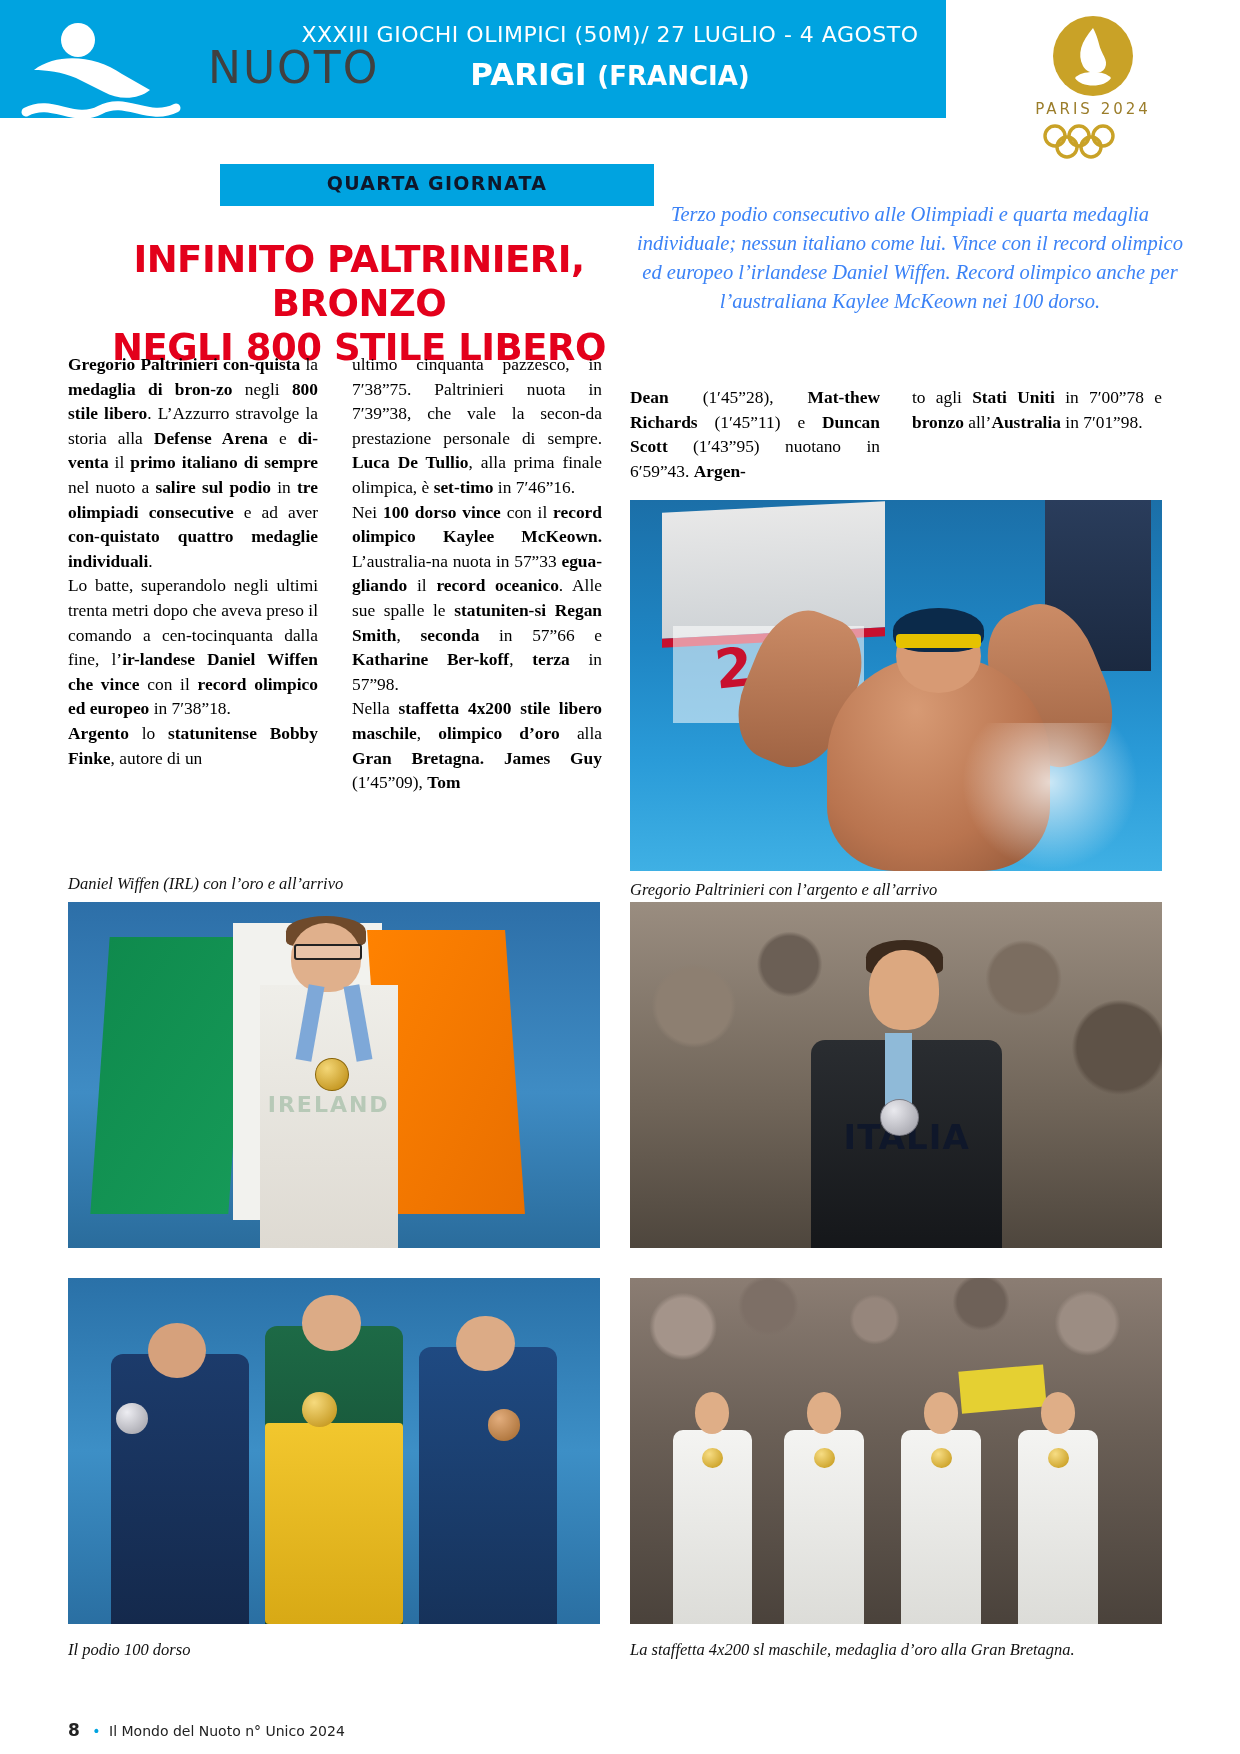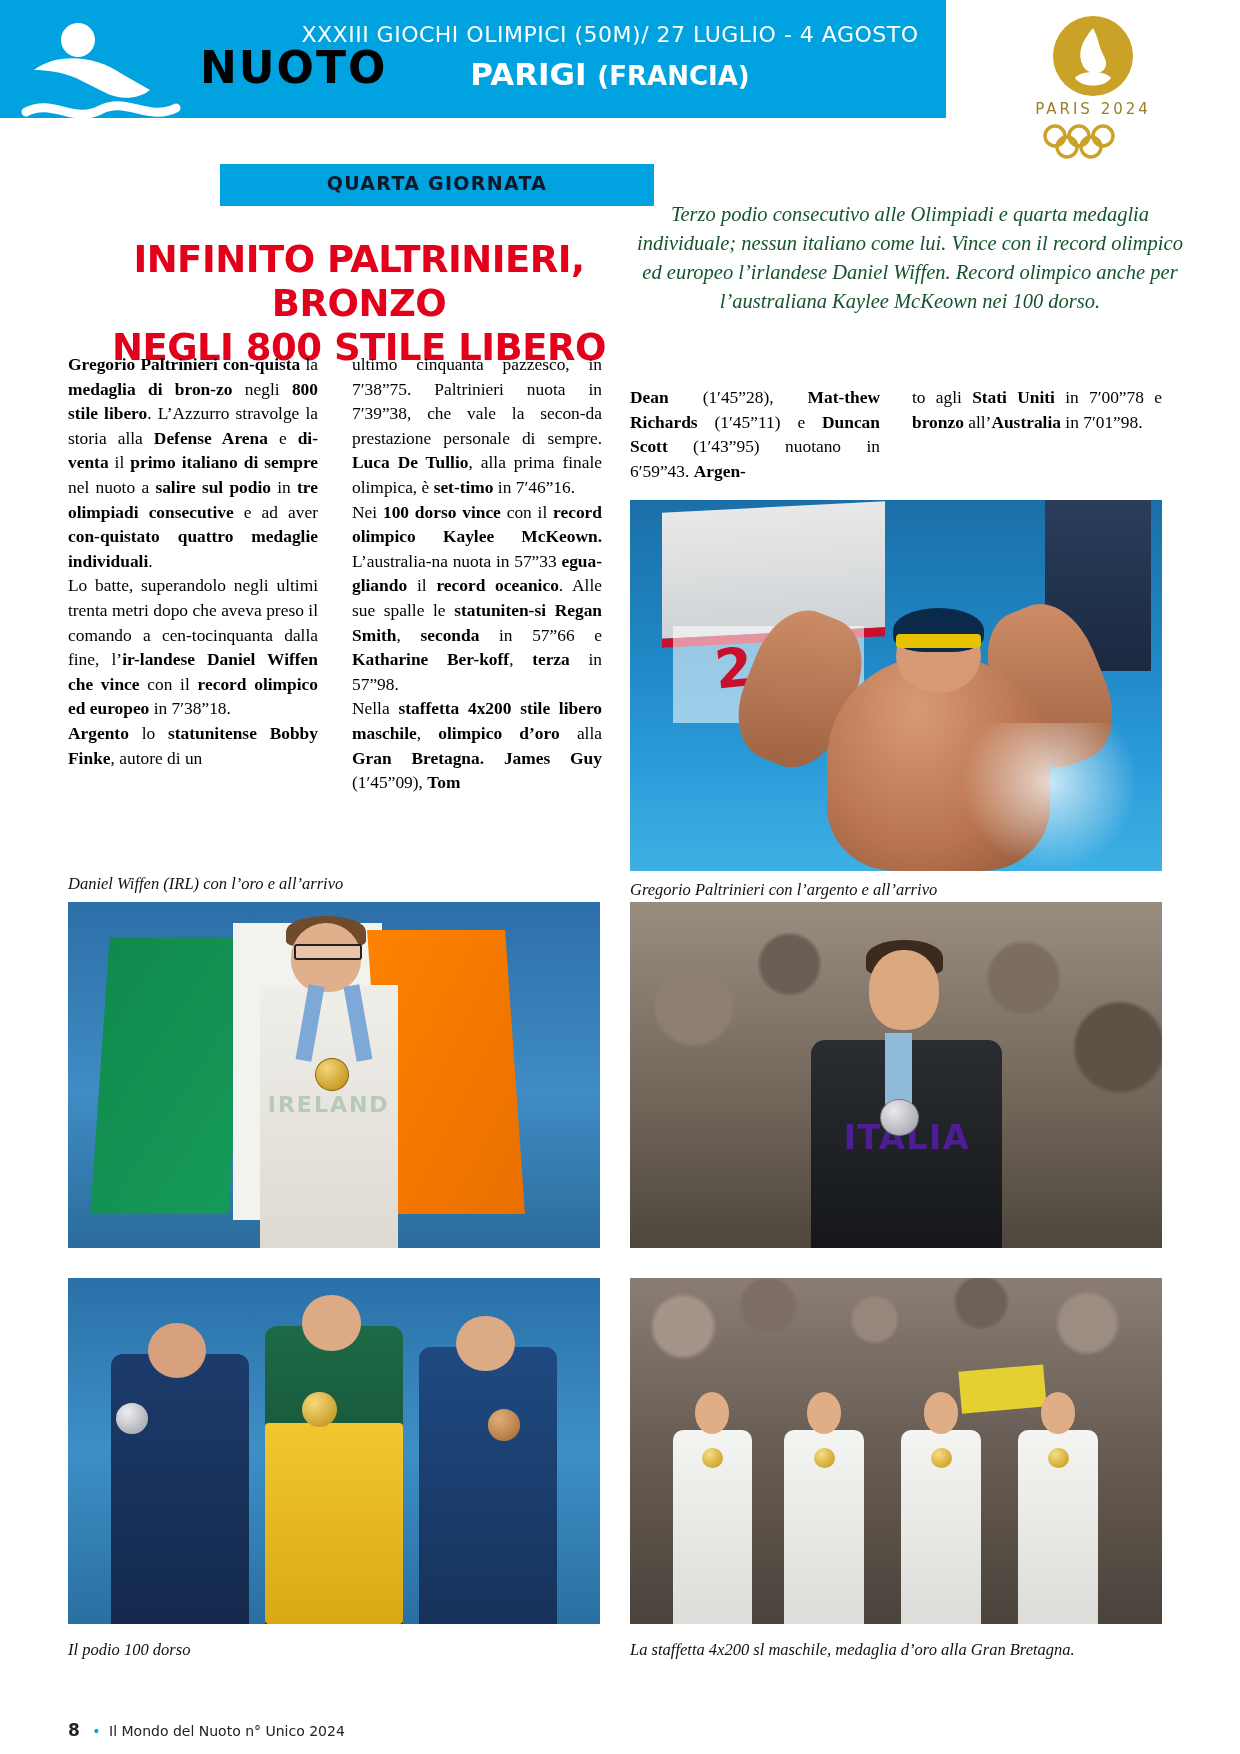--- a/index.html
+++ b/index.html
@@ -36,26 +36,26 @@
     width: 294px; height: 160px;
     background: #ffffff;
   }
   .logo-mark {
     position: absolute;
     left: 18px; top: 12px;
     width: 170px; height: 130px;
   }
   .sport-name {
     position: absolute;
-    left: 200px; top: 42px;
+    left: 208px; top: 42px;
     font-size: 44px;
     letter-spacing: 2px;
-    color: #000000;
-    font-family: "DejaVu Sans", sans-serif;
-    font-weight: 700;
+    color: #404040;
+    font-family: "DejaVu Sans", sans-serif;
+    font-weight: 400;
   }
   .header-line1 {
     position: absolute;
     left: 300px; top: 22px;
     width: 620px;
     text-align: center;
     color: #ffffff;
     font-size: 22px;
     letter-spacing: 0.5px;
     font-family: "DejaVu Sans", sans-serif;
@@ -129,21 +129,21 @@
   
   .standfirst {
     position: absolute;
     left: 630px; top: 200px;
     width: 560px;
     text-align: center;
     font-family: "Liberation Serif", serif;
     font-style: italic;
     font-size: 20.5px;
     line-height: 29px;
-    color: #14532d;
+    color: #3b82f6;
   }
 
   
   .col {
     position: absolute;
     font-size: 17.4px;
     line-height: 24.6px;
     text-align: justify;
     color: #000;
     font-family: "Liberation Serif", serif;
@@ -306,21 +306,21 @@
   .pm-man-head {
     position: absolute; left: 45%; top: 14%; width: 13%; height: 23%;
     background: #dca880; border-radius: 48% 48% 45% 45%;
   }
   .pm-man-hair {
     position: absolute; left: 44.3%; top: 11%; width: 14.5%; height: 10%;
     background: #3b2a1d; border-radius: 50% 50% 20% 20%;
   }
   .pm-italia {
     position: absolute; left: 34%; top: 62%; width: 36%;
-    text-align: center; color: #4c1d95;
+    text-align: center; color: #0f172a;
     font-family: "DejaVu Sans", sans-serif; font-weight: bold; font-size: 34px;
     letter-spacing: 1px;
   }
   .pm-ribbon {
     position: absolute; left: 48%; top: 38%; width: 5%; height: 22%;
     background: #8fbad8;
   }
   .pm-medal {
     position: absolute; left: 47%; top: 57%; width: 7%; height: 10%;
     border-radius: 50%;

